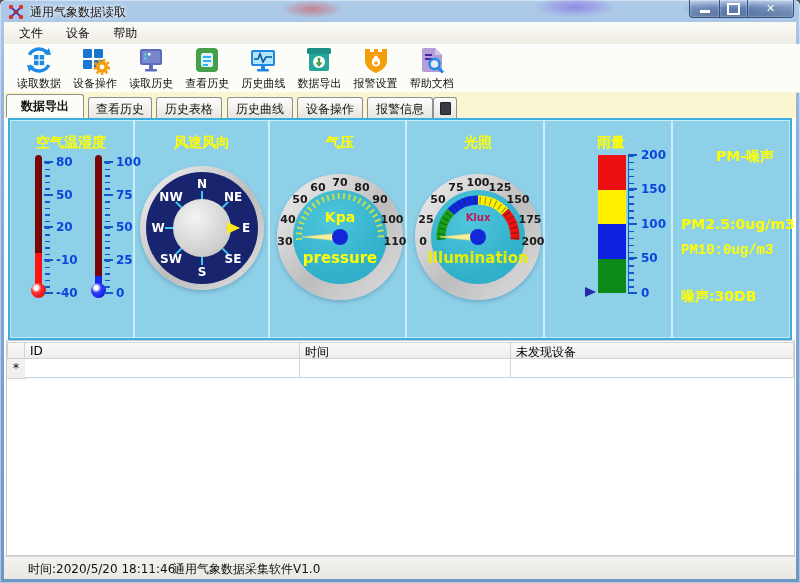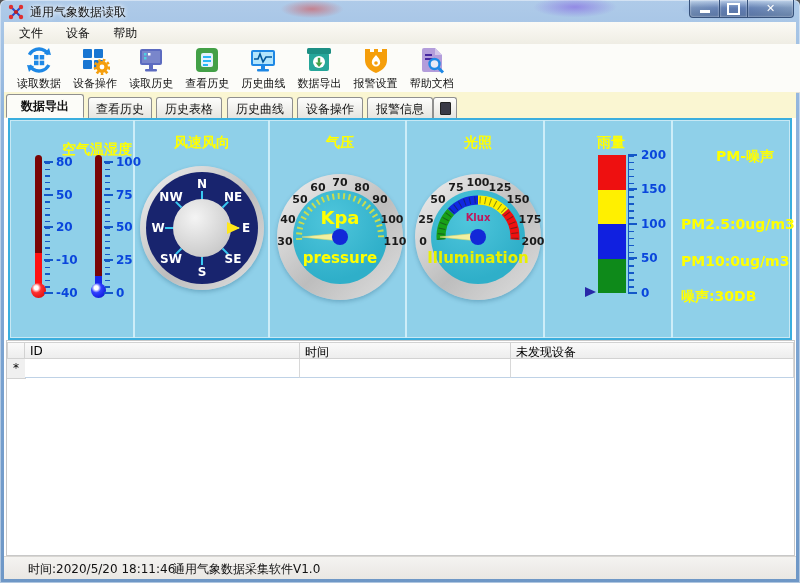--- a/index.html
+++ b/index.html
@@ -199,21 +199,21 @@
     </div>
 
     <div class="abs" id="content">
       <div class="divider" style="left:123px;"></div>
       <div class="divider" style="left:258px;"></div>
       <div class="divider" style="left:395px;"></div>
       <div class="divider" style="left:533px;"></div>
       <div class="divider" style="left:661px;"></div>
 
       <div class="abs" style="left:0;top:0;width:123px;height:218px;">
-        <div class="panel-title" style="left:61px;top:30px;margin-left:26px;">空气温湿度</div>
+        <div class="panel-title" style="left:61px;top:23px;">空气温湿度</div>
 
         <div class="tube" style="left:25px;top:35px;height:129px;background:linear-gradient(180deg,#7A0505 0%,#7A0505 76%,#FF1212 76%,#FF1212 100%);"></div>
         <div class="bulb" style="left:21px;top:163px;background:radial-gradient(circle at 35% 32%,#FFFFFF 0 2px,#FF3030 35%,#CC0000);"></div>
         <div class="minticks" style="left:35px;top:42px;height:131px;"></div>
         <div class="majtick" style="left:34px;top:41px;"></div>
         <div class="majtick" style="left:34px;top:74px;"></div>
         <div class="majtick" style="left:34px;top:106px;"></div>
         <div class="majtick" style="left:34px;top:139px;"></div>
         <div class="majtick" style="left:34px;top:172px;"></div>
         <div class="tlabel" style="left:46px;top:42px;">80</div>
@@ -272,21 +272,21 @@
         </svg>
         <div class="gnum" style="left:15px;top:121px;">30</div>
         <div class="gnum" style="left:18px;top:99px;">40</div>
         <div class="gnum" style="left:30px;top:79px;">50</div>
         <div class="gnum" style="left:48px;top:67px;">60</div>
         <div class="gnum" style="left:70px;top:62px;">70</div>
         <div class="gnum" style="left:92px;top:67px;">80</div>
         <div class="gnum" style="left:110px;top:79px;">90</div>
         <div class="gnum" style="left:122px;top:99px;">100</div>
         <div class="gnum" style="left:125px;top:121px;">110</div>
-        <div class="gtext" style="left:70px;top:97px;font-size:18px;color:#FFFF00;">Kpa</div>
+        <div class="gtext" style="left:70px;top:97px;font-size:14px;color:#FFFF00;">Kpa</div>
         <div class="gtext" style="left:70px;top:138px;font-size:15px;color:#FFFF00;">pressure</div>
       </div>
 
       <div class="abs" style="left:397px;top:0;width:136px;height:218px;">
         <div class="panel-title" style="left:71px;top:23px;">光照</div>
         <div class="gring" style="left:8px;top:54px;width:126px;height:126px;"></div>
         <div class="gface" style="left:24px;top:70px;width:94px;height:94px;"></div>
         <svg class="abs" style="left:0;top:0;" width="136" height="218" viewBox="0 0 136 218">
           <path d="M34.1 119.6 A37 37 0 0 1 43.9 91.8" fill="none" stroke="#18A018" stroke-width="9"></path>
           <path d="M43.9 91.8 A37 37 0 0 1 71 80" fill="none" stroke="#1028E0" stroke-width="9"></path>
@@ -328,21 +328,21 @@
         <div class="rlabel" style="left:96px;top:69px;">150</div>
         <div class="rlabel" style="left:96px;top:104px;">100</div>
         <div class="rlabel" style="left:96px;top:138px;">50</div>
         <div class="rlabel" style="left:96px;top:173px;">0</div>
         <div class="abs" style="left:40px;top:167px;width:0;height:0;border-top:5.5px solid transparent;border-bottom:5.5px solid transparent;border-left:11px solid #2828A8;"></div>
       </div>
 
       <div class="abs" style="left:663px;top:0;width:117px;height:258px;">
         <div class="panel-title" style="left:72px;top:37px;">PM-噪声</div>
         <div class="pm-line" style="left:8px;top:96px;">PM2.5:0ug/m3</div>
-        <div class="pm-line" style="left:8px;top:133px;">PM10:0ug/m3</div>
+        <div class="pm-line" style="left:8px;top:122px;font-family:Liberation Mono, monospace;">PM10:0ug/m3</div>
         <div class="pm-line" style="left:8px;top:168px;">噪声:30DB</div>
       </div>
     </div>
 
     <div class="abs" style="left:2px;top:318px;width:789px;height:216px;background:#FFF;border:1px solid #C8C8C8;box-sizing:border-box;">
       <div class="th" style="left:0;top:1px;width:18px;height:17px;border-left:1px solid #D2D2D2;"></div>
       <div class="th" style="left:18px;top:1px;width:275px;height:17px;"><span>ID</span></div>
       <div class="th" style="left:293px;top:1px;width:211px;height:17px;"><span>时间</span></div>
       <div class="th" style="left:504px;top:1px;width:283px;height:17px;"><span>未发现设备</span></div>
       <div class="abs" style="left:0;top:18px;width:18px;height:19px;background:#F0F0F0;border-right:1px solid #D2D2D2;border-bottom:1px solid #D2D2D2;text-align:center;font-size:12px;color:#000;line-height:19px;"><span>*</span></div>

